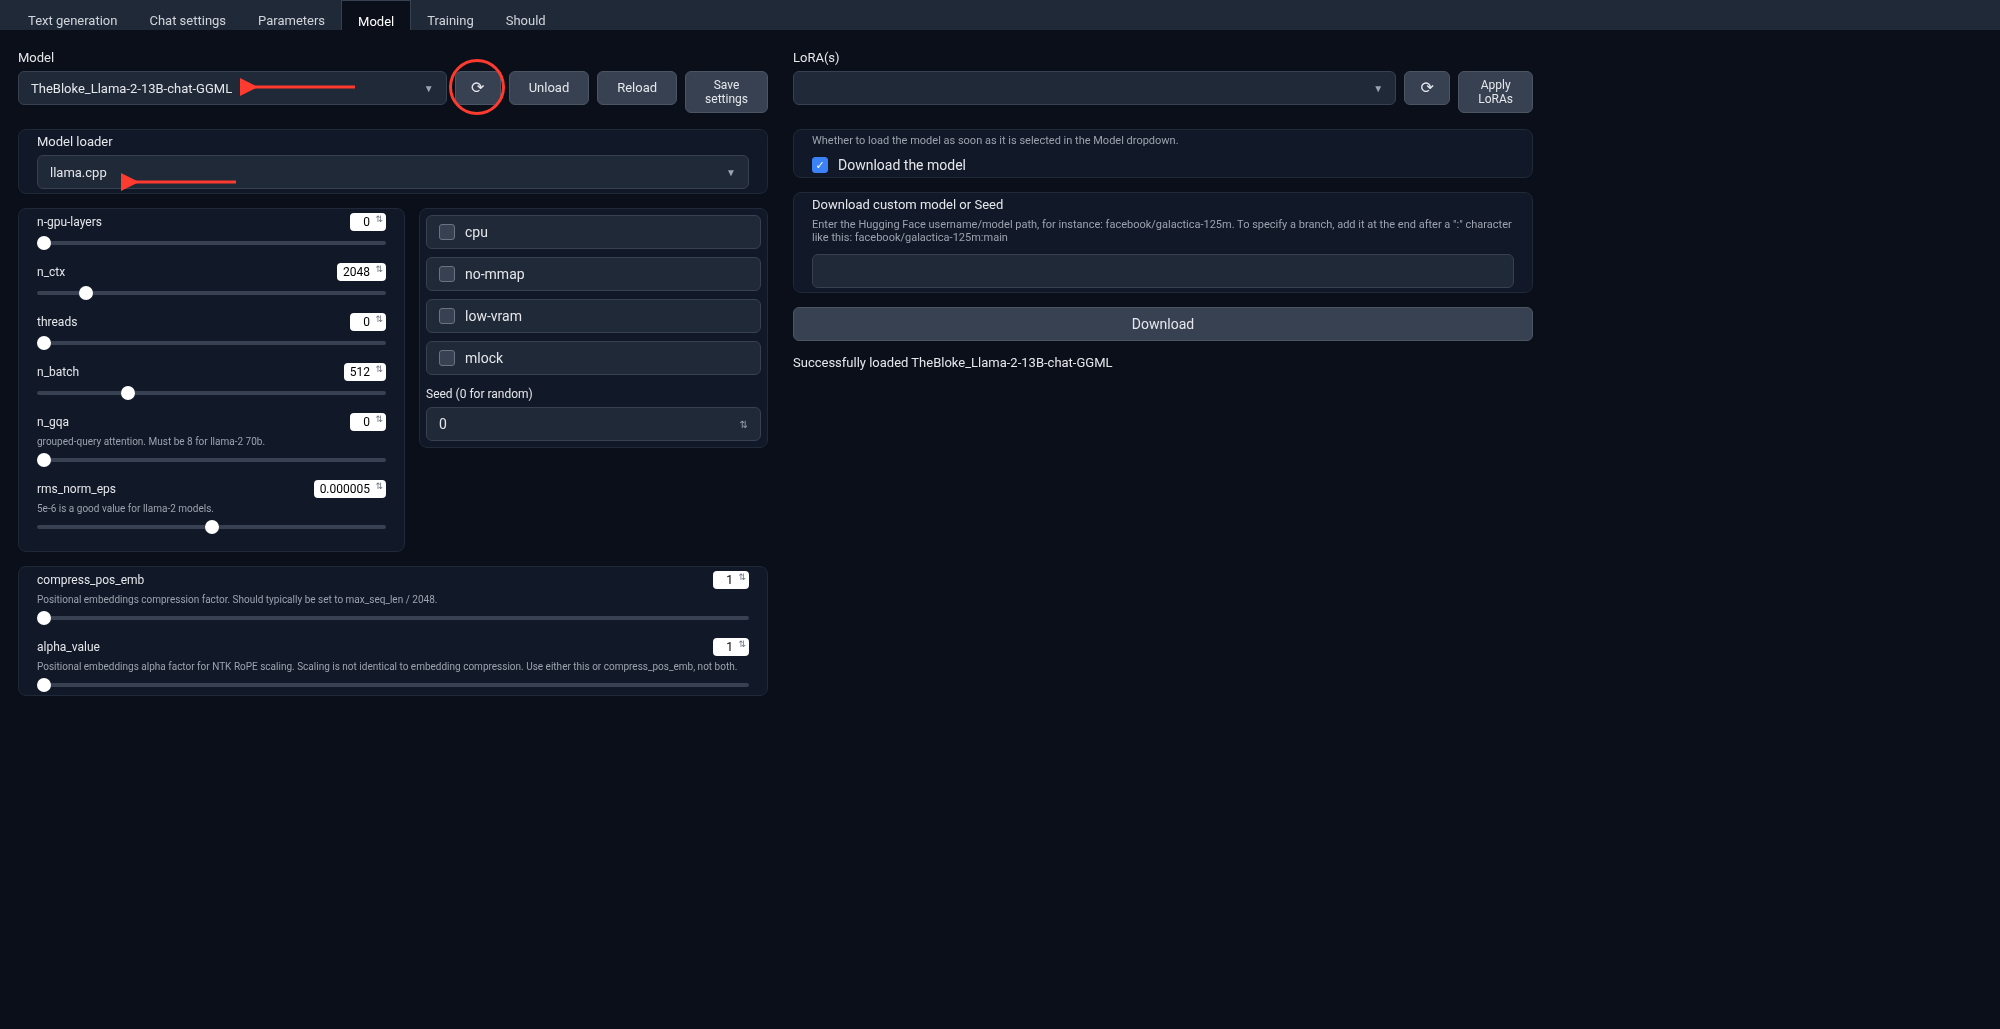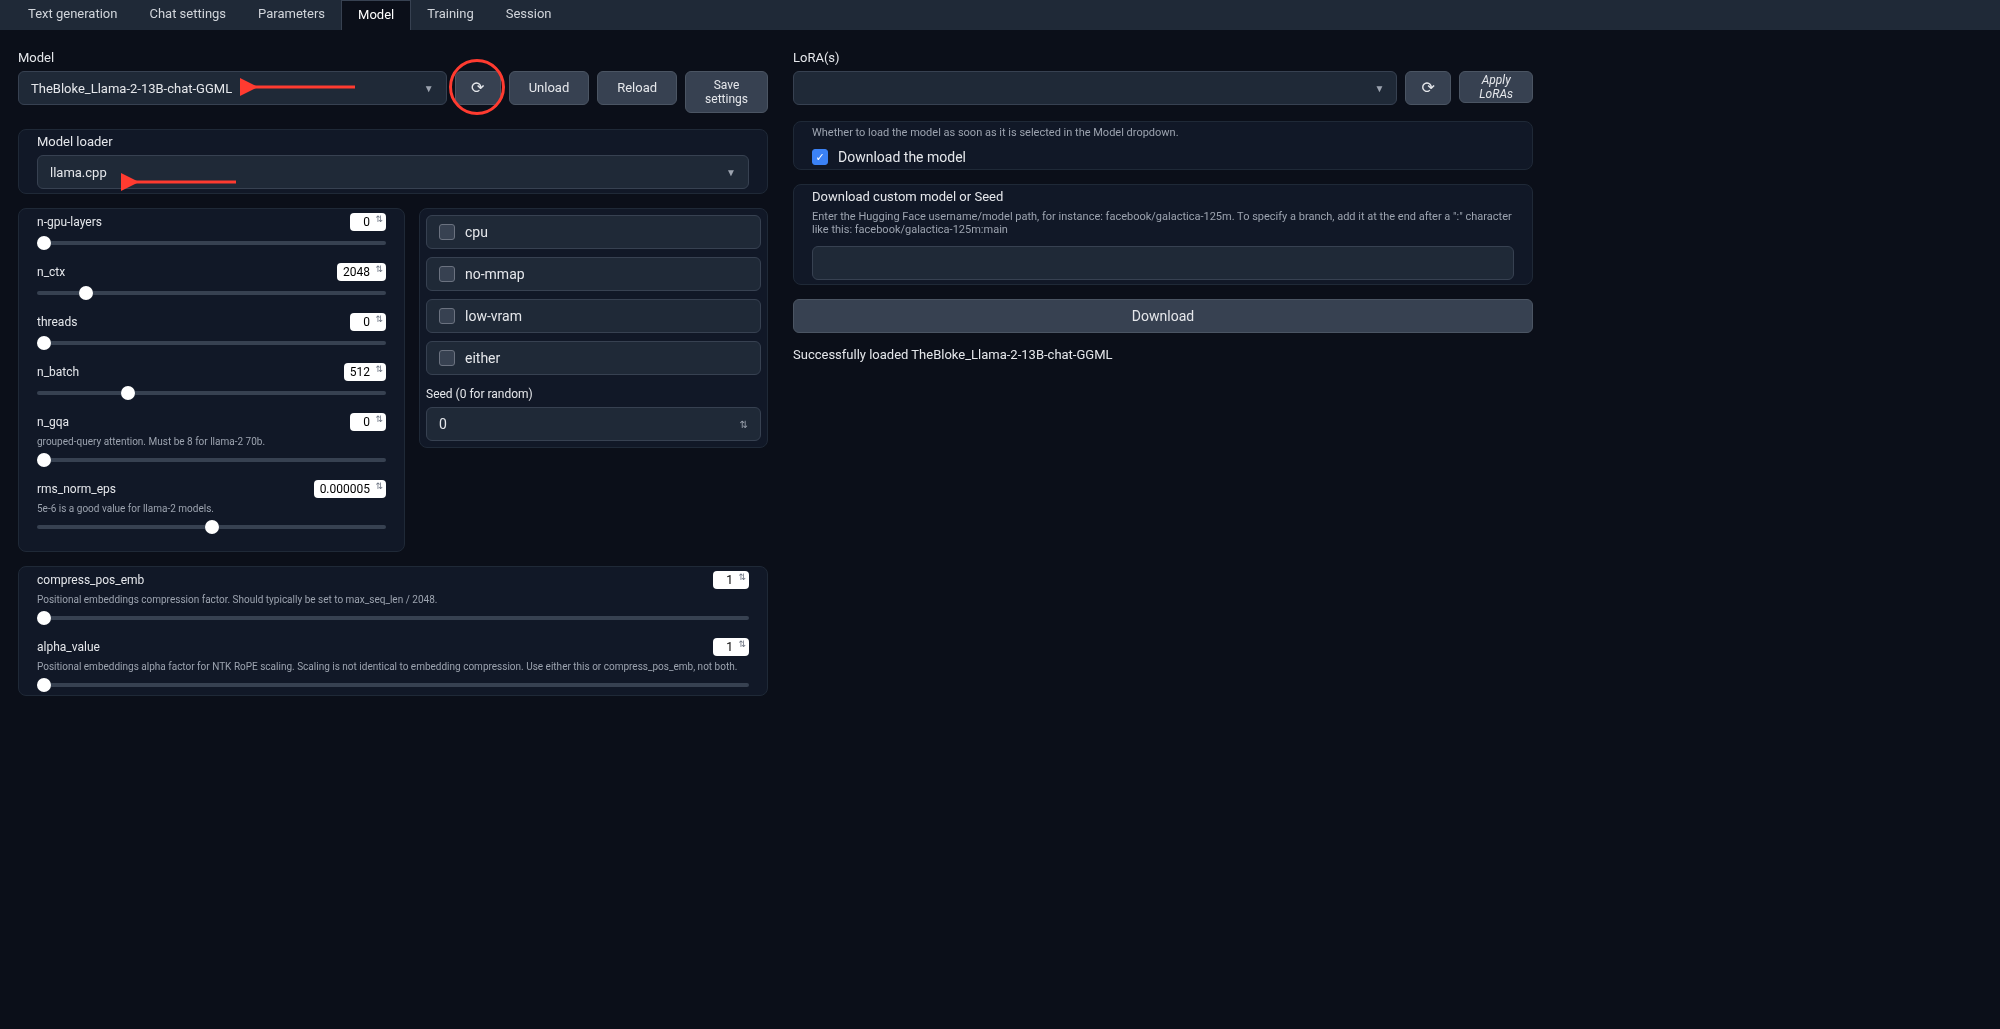--- a/index.html
+++ b/index.html
@@ -13,21 +13,21 @@
     overflow: hidden;
   }
   .tabs {
     display: flex;
     background: #1f2937;
     height: 30px;
     padding-left: 12px;
     gap: 0;
   }
   .tab {
-    padding: 6px 16px;
+    padding: 13px 16px;
     color: #d1d5db;
     cursor: pointer;
     font-size: 13px;
     text-align: center;
   }
   .tab.active {
     background: #0b0f19;
     color: #fff;
     border-top: 1px solid #374151;
     border-left: 1px solid #374151;
@@ -206,21 +206,21 @@
 </style>
 </head>
 <body>
 
 <div class="tabs">
   <div class="tab">Text generation</div>
   <div class="tab">Chat settings</div>
   <div class="tab">Parameters</div>
   <div class="tab active">Model</div>
   <div class="tab">Training</div>
-  <div class="tab">Session</div>
+  <div class="tab">Should</div>
 </div>
 
 <div class="main">
   <div class="left-col">
     <span class="label">Model</span>
     <div class="top-row" style="position:relative;">
       <div class="dropdown">
         <span>TheBloke_Llama-2-13B-chat-GGML</span>
         <span class="caret">▼</span>
       </div>
@@ -332,21 +332,21 @@
           <div class="checkbox-row">
             <div class="checkbox"></div>
             <span>no-mmap</span>
           </div>
           <div class="checkbox-row">
             <div class="checkbox"></div>
             <span>low-vram</span>
           </div>
           <div class="checkbox-row">
             <div class="checkbox"></div>
-            <span>either</span>
+            <span>mlock</span>
           </div>
           <div style="margin-top:10px;">
             <span class="param-name">Seed (0 for random)</span>
             <div class="seed-input" style="margin-top:6px;">
               <span>0</span>
             </div>
           </div>
         </div>
       </div>
     </div>
@@ -378,21 +378,21 @@
   <div class="right-col">
     <span class="label">LoRA(s)</span>
     <div class="top-row">
       <div class="dropdown">
         <span></span>
         <span class="caret">▼</span>
       </div>
       <div class="btn btn-icon">
         <span style="font-size:16px;">⟳</span>
       </div>
-      <div class="btn" style="height:32px;font-size:12px;font-style:italic;">Apply
+      <div class="btn" style="height:42px;font-size:12px;">Apply
 LoRAs</div>
     </div>
 
     <div class="card">
       <div class="info-text">Whether to load the model as soon as it is selected in the Model dropdown.</div>
       <div style="display:flex;align-items:center;gap:10px;">
         <div class="checkbox checked">✓</div>
         <span>Download the model</span>
       </div>
     </div>

